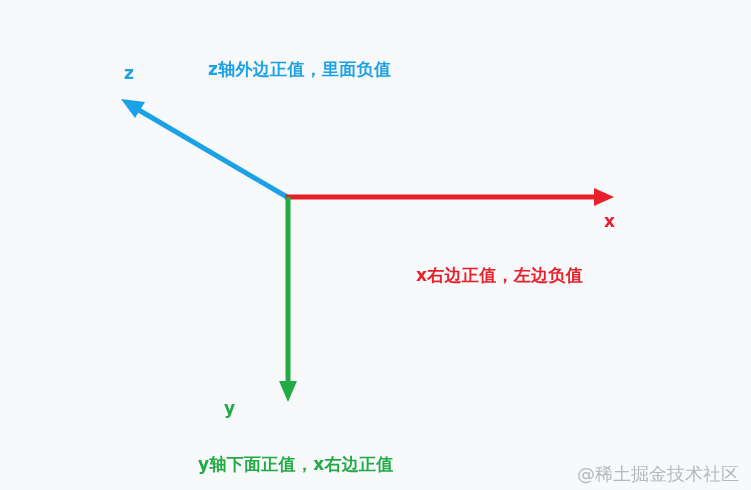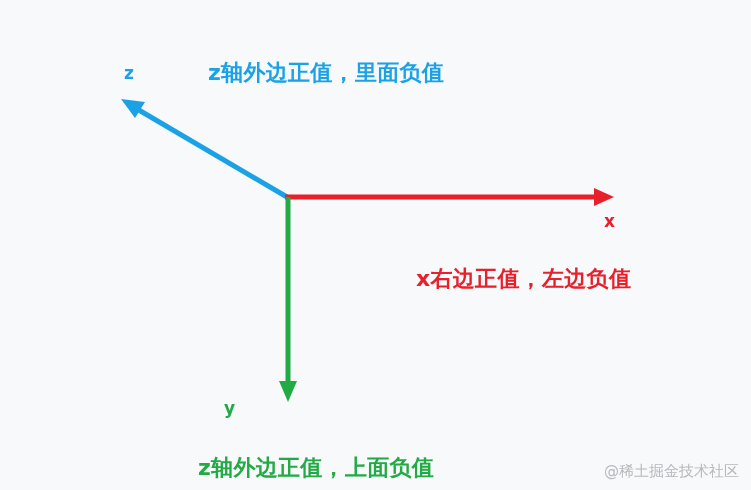--- a/index.html
+++ b/index.html
@@ -8,24 +8,24 @@
       background: #f7f9fb;
       position: relative; overflow: hidden;
       font-family: "DejaVu Sans", sans-serif;
     }
     svg.axes { position: absolute; left: 0; top: 0; }
     .lbl { position: absolute; font-weight: bold; white-space: nowrap; }
     .z { color: #1aa1e6; }
     .x { color: #e8202b; }
     .y { color: #22aa44; }
     .axis-letter { font-size: 17px; }
-    .desc { font-size: 22px; letter-spacing: 0.3px; }
+    .desc { font-size: 17px; letter-spacing: 0.3px; }
     .wm {
       position: absolute; right: 12px; top: 462px;
-      font-size: 15px; color: #b5b9bd; white-space: nowrap;
+      font-size: 18px; color: #b5b9bd; white-space: nowrap;
     }
   </style>
 </head>
 <body>
 
 <svg class="axes" width="751" height="490">
 
   <line x1="287" y1="197" x2="132" y2="106" stroke="#1aa1e6" stroke-width="5"></line>
   <polygon points="121,99 145,102 135,118" fill="#1aa1e6"></polygon>
 
@@ -36,15 +36,15 @@
   <polygon points="288,402 279,381 297,381" fill="#22aa44"></polygon>
 </svg>
 
 <div class="lbl z axis-letter" style="left:124px; top:63px;">z</div>
 <div class="lbl z desc" style="left:208px; top:58px;">z轴外边正值，里面负值</div>
 
 <div class="lbl x axis-letter" style="left:604px; top:211px;">x</div>
 <div class="lbl x desc" style="left:416px; top:264px;">x右边正值，左边负值</div>
 
 <div class="lbl y axis-letter" style="left:224px; top:398px;">y</div>
-<div class="lbl y desc" style="left:198px; top:453px;">z轴外边正值，上面负值</div>
+<div class="lbl y desc" style="left:198px; top:453px;">y轴下面正值，x右边正值</div>
 
 <div class="wm">@稀土掘金技术社区</div>
 
 </body></html>

